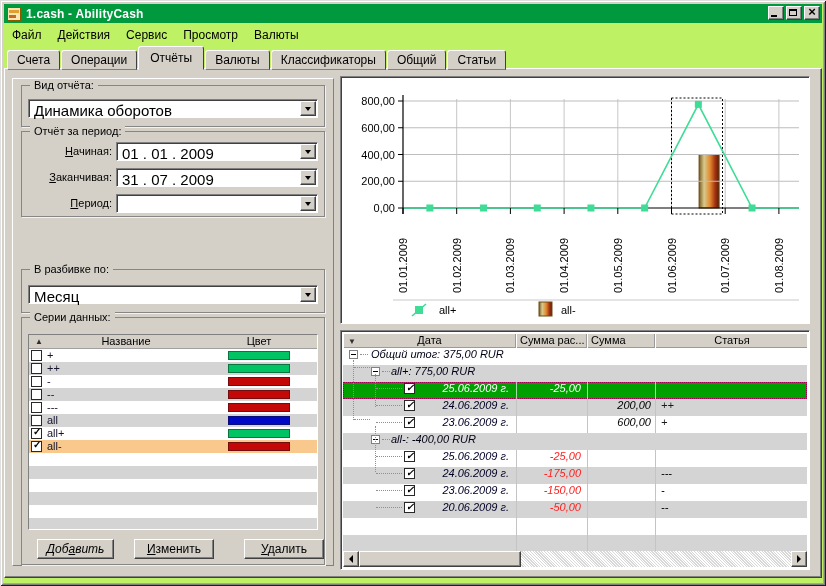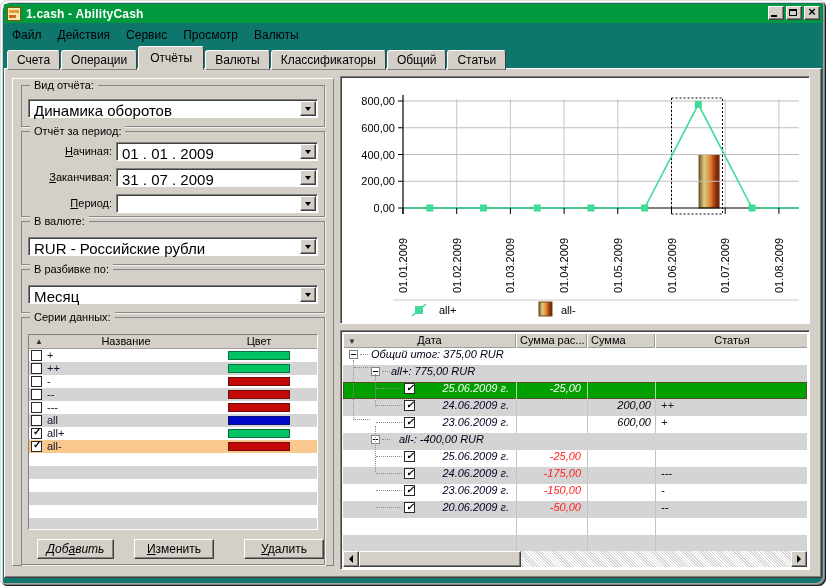--- a/index.html
+++ b/index.html
@@ -1,21 +1,21 @@
 <!DOCTYPE html>
 <html style="--titlebar: #00993E; --selrow: #00A000; --serselrow: #F8C88C; --neg: #FF2020; --rowalt: #D4D4D4;"><head>
 <meta charset="utf-8">
 <style>
   html,body{margin:0;padding:0;}
   body{width:826px;height:586px;position:relative;font-family:"Liberation Sans",sans-serif;
        -webkit-font-smoothing:none;}
-  .window{position:absolute;inset:0;background:#0f766e;
+  .window{position:absolute;inset:0;background:#bef264;
     box-shadow:inset 1px 1px 0 #DFDFDF, inset -1px -1px 0 #202020,
                inset 2px 2px 0 #FFFFFF, inset -2px -2px 0 #808080,
-               inset 3px 3px 0 #D4D0C8, inset -3px -3px 0 #A8A4A0;border-radius:8px;}
+               inset 3px 3px 0 #D4D0C8, inset -3px -3px 0 #A8A4A0;}
   
   .titlebar{position:absolute;left:4px;right:4px;top:4px;height:19px;background:var(--titlebar,#00993E);
     display:flex;align-items:center;}
   .app-icon{width:14px;height:14px;margin-left:3px;background:#F6E6B4;border:1px solid #8A5A00;
     box-sizing:border-box;position:relative;}
   .app-icon:before{content:"";position:absolute;left:1px;right:1px;top:2px;height:3px;background:#E0A030;}
   .app-icon:after{content:"";position:absolute;left:1px;right:4px;bottom:2px;height:3px;background:#C86820;}
   .title-text{color:#fff;font-weight:bold;font-size:12px;margin-left:5px;letter-spacing:.2px;}
   .winbtns{position:absolute;right:2px;top:2px;display:flex;}
   .win-btn{width:16px;height:14px;background:#D4D0C8;margin-left:2px;position:relative;
@@ -182,29 +182,20 @@
         <span class="frow-label"><span></span><span class="hotkey">П</span><span>ериод:</span></span>
         <div class="combo" style="left:94px;right:6px;top:0;">
           <span class="cval"></span>
           <span class="drop">
               <span class="tri-d"></span>
             </span>
         </div>
       </div>
     </div>
 
-    <div class="group" style="top:142px;height:42px;">
-      <span class="glabel">В валюте:</span>
-      <div class="combo" style="left:6px;right:6px;top:15px;">
-        <span class="cval">RUR - Российские рубли</span>
-        <span class="drop">
-            <span class="tri-d"></span>
-          </span>
-      </div>
-    </div>
 
     <div class="group" style="top:190px;height:42px;">
       <span class="glabel">В разбивке по:</span>
       <div class="combo" style="left:6px;right:6px;top:15px;">
         <span class="cval">Месяц</span>
         <span class="drop">
             <span class="tri-d"></span>
           </span>
       </div>
     </div>
@@ -401,21 +392,21 @@
               <span class="mark">✓</span>
             </span>
             <span class="cell date">23.06.2009 г.</span>
             <span class="cell exp"></span>
             <span class="cell inc">600,00</span>
             <span class="cell art">+</span>
           </div>
           <div class="trow alt">
             <span class="exp-box" style="left: 28px;"></span>
             <span class="dstub" style="left: 39px; width: 8px;"></span>
-            <span class="glab" style="left: 56px;">all-: -400,00 RUR</span>
+            <span class="glab" style="left: 48px;">all-: -400,00 RUR</span>
           </div>
           <div class="trow">
             <span class="csep" style="left: 173px;"></span>
             <span class="csep" style="left: 244px;"></span>
             <span class="csep" style="left: 312px;"></span>
             <span class="dstub" style="left: 33px; width: 26px;"></span>
             <span class="cb" style="left: 61px;">
               <span class="mark">✓</span>
             </span>
             <span class="cell date">25.06.2009 г.</span>

